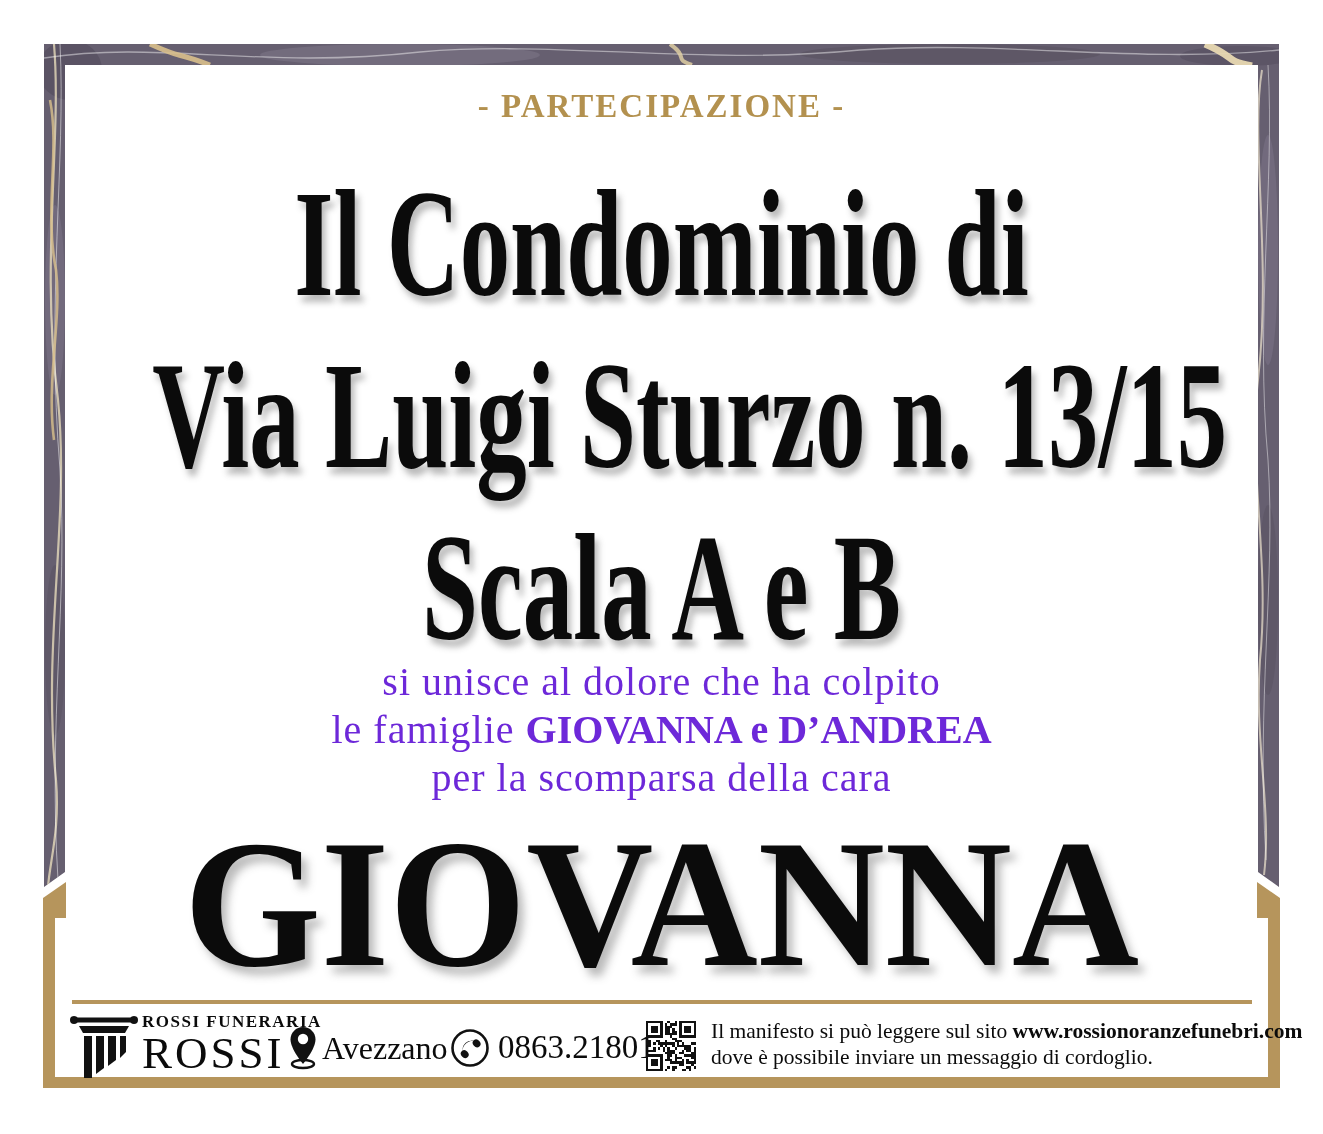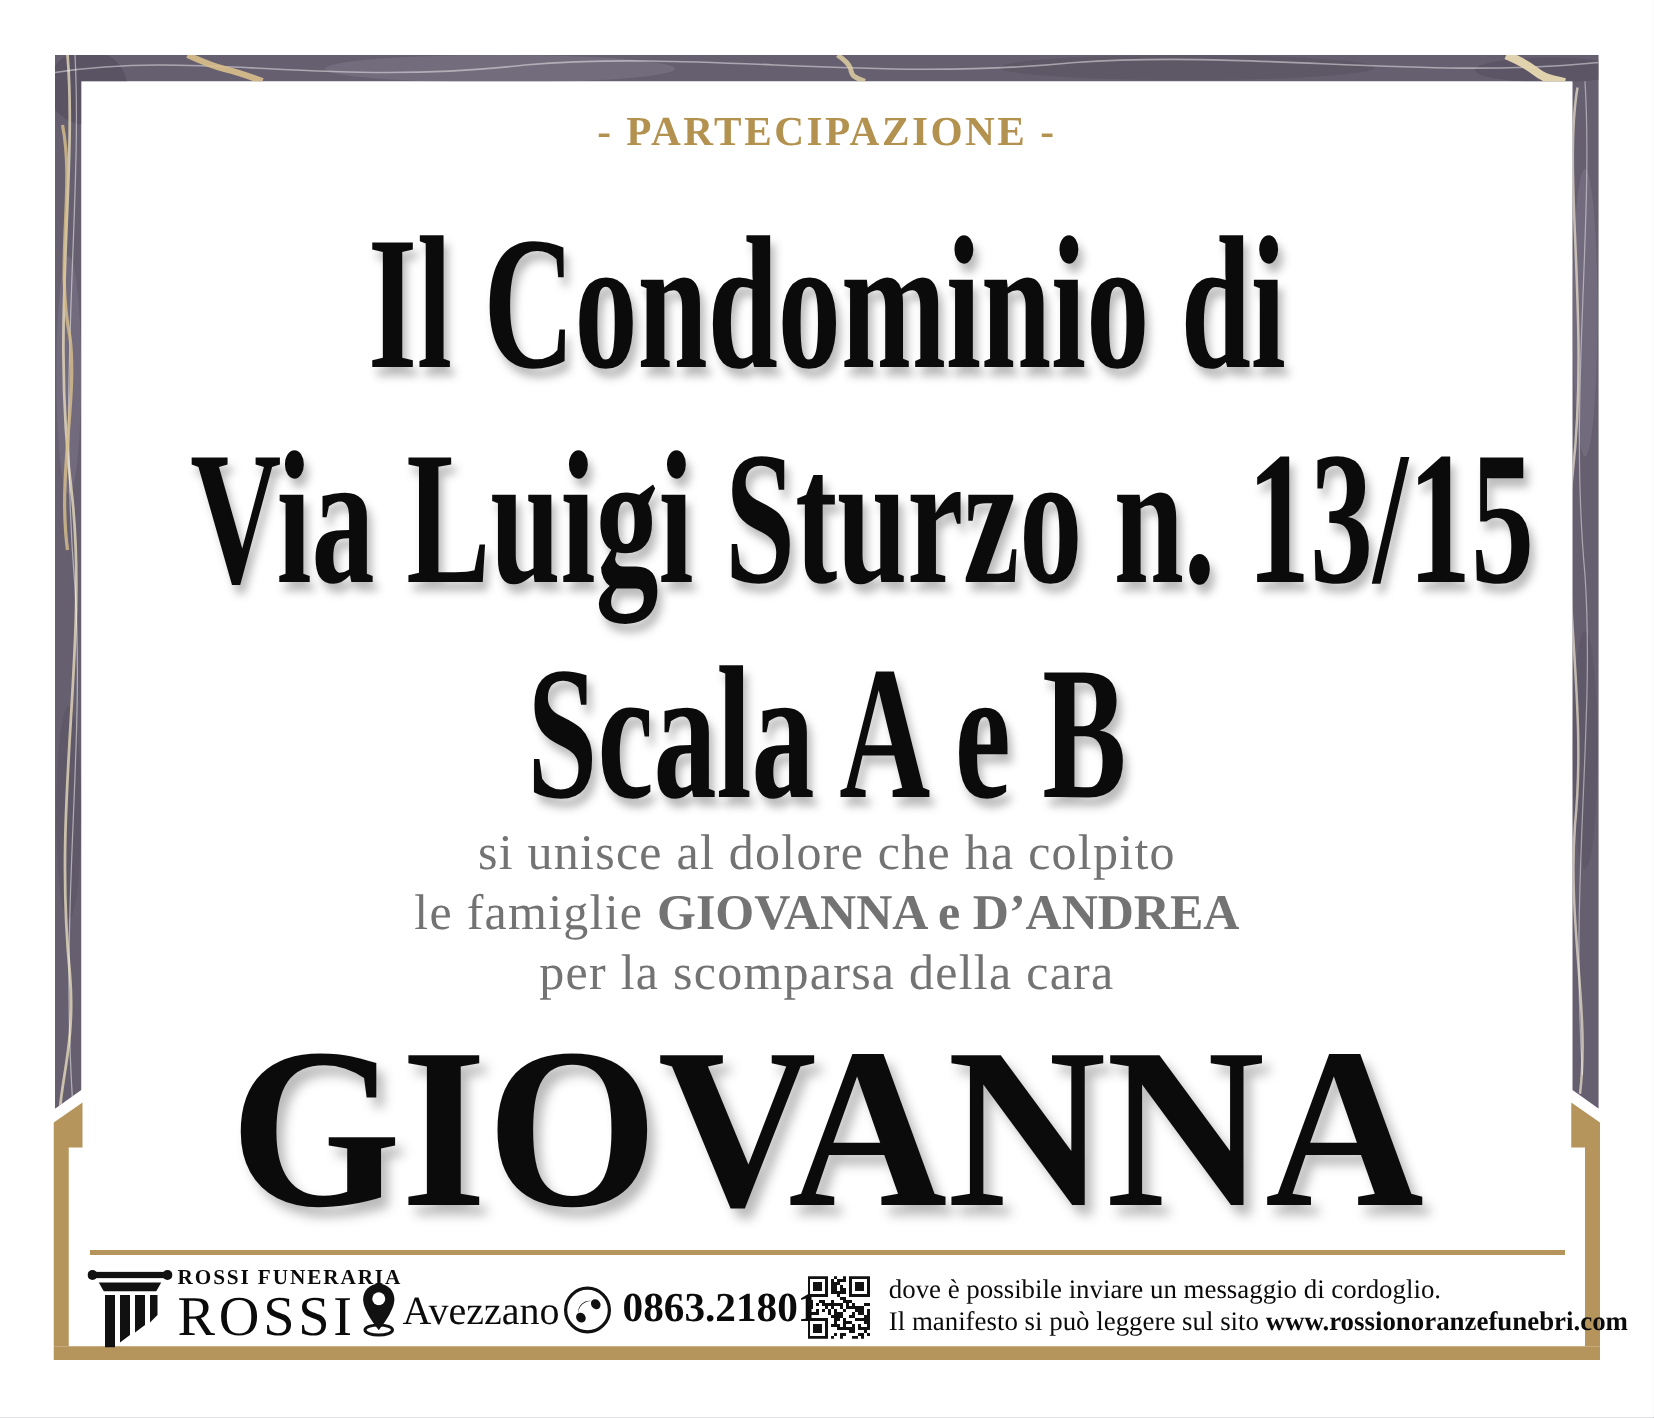--- a/index.html
+++ b/index.html
@@ -13,39 +13,39 @@
     font-size:33px;font-weight:700;letter-spacing:2px;color:var(--gold-text);
   }
   .titles{position:absolute;left:0;top:158px;width:100%;text-align:center;}
   .tline{
     display:block;height:172px;line-height:172px;font-size:131px;font-weight:700;
     transform:scale(0.77,1.16);transform-origin:50% 50%;white-space:nowrap;
     text-shadow:5px 6px 7px rgba(60,60,60,0.35);
   }
   .bodytext{
     position:absolute;left:0;top:658px;width:100%;text-align:center;
-    font-size:40px;line-height:48px;color:#737373;letter-spacing:1px;
+    font-size:40px;line-height:48px;color:#6d28d9;letter-spacing:1px;
   }
   .bodytext .b{font-weight:700;letter-spacing:0px;}
   .name{
     position:absolute;left:0;top:806px;width:100%;text-align:center;
     font-size:176px;font-weight:700;line-height:196px;white-space:nowrap;
     transform:scaleY(1.04);transform-origin:50% 50%;
     text-shadow:6px 7px 8px rgba(60,60,60,0.35);
   }
   .divider{
     position:absolute;left:72px;top:1000px;width:1180px;height:4px;
     background:var(--gold-bar);
   }
   .footer-item{position:absolute;white-space:nowrap;}
   .brand-text{left:142px;top:1013px;}
   .brand-top{font-size:17px;font-weight:700;letter-spacing:1.5px;line-height:18px;}
   .brand-name{font-size:45px;font-weight:400;letter-spacing:3px;line-height:44px;}
   .loc{left:322px;top:1030px;font-size:32px;font-weight:400;}
-  .phone{left:498px;top:1029px;font-size:33px;font-weight:700;}
+  .phone{left:498px;top:1029px;font-size:33px;font-weight:400;}
   .note{left:711px;top:1018px;font-size:21.5px;line-height:26px;white-space:nowrap;}
   .note .b{font-weight:700;}
   .icon{position:absolute;}
 </style>
 </head>
 <body>
 
 <div class="page">
 
   <svg class="frame" width="1323" height="1134" viewBox="0 0 1323 1134">
@@ -270,17 +270,17 @@
         <rect x="14" y="0" width="7" height="7" fill="#111"></rect>
         <rect x="15" y="1" width="5" height="5" fill="#fff"></rect>
         <rect x="16" y="2" width="3" height="3" fill="#111"></rect>
         <rect x="0" y="14" width="7" height="7" fill="#111"></rect>
         <rect x="1" y="15" width="5" height="5" fill="#fff"></rect>
         <rect x="2" y="16" width="3" height="3" fill="#111"></rect>
       </svg>
   </div>
 
   <div class="footer-item note">
+    <div><span>Il manifesto si può leggere sul sito </span><span class="b">www.rossionoranzefunebri.com</span></div>
     <div>dove è possibile inviare un messaggio di cordoglio.</div>
-    <div><span>Il manifesto si può leggere sul sito </span><span class="b">www.rossionoranzefunebri.com</span></div>
   </div>
 
 </div>
 
 </body></html>

